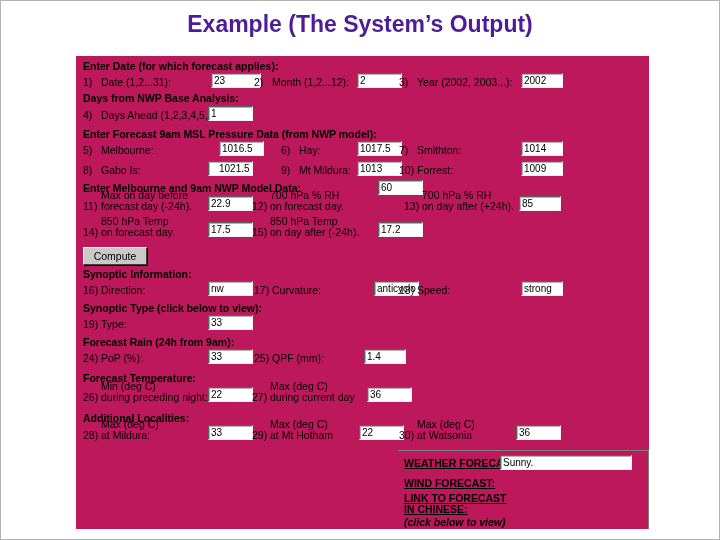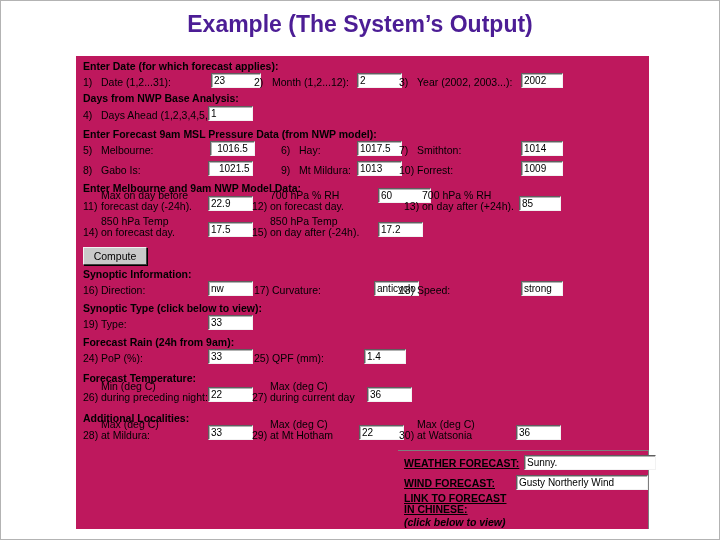--- a/index.html
+++ b/index.html
@@ -41,21 +41,21 @@
     <input class="tb" style="left: 281px; top: 17px; width: 45px;" value="2">
     <div class="lbl" style="left:323px;top:20px"><span class="num">3)</span><span>Year (2002, 2003...):</span></div>
     <input class="tb" style="left: 445px; top: 17px; width: 42px;" value="2002">
 
     <div class="hd" style="left:7px;top:36px">Days from NWP Base Analysis:</div>
     <div class="lbl" style="left:7px;top:53px"><span class="num">4)</span><span>Days Ahead (1,2,3,4,5,6):</span></div>
     <input class="tb" style="left: 132px; top: 50px; width: 45px;" value="1">
 
     <div class="hd" style="left:7px;top:72px">Enter Forecast 9am MSL Pressure Data (from NWP model):</div>
     <div class="lbl" style="left:7px;top:88px"><span class="num">5)</span><span>Melbourne:</span></div>
-    <input class="tb" style="left: 134px; top: 85px; width: 45px; text-align: center;" value="1016.5">
+    <input class="tb" style="left: 143px; top: 85px; width: 45px;" value="1016.5">
     <div class="lbl" style="left:205px;top:88px"><span class="num">6)</span><span>Hay:</span></div>
     <input class="tb" style="left: 281px; top: 85px; width: 45px;" value="1017.5">
     <div class="lbl" style="left:323px;top:88px"><span class="num">7)</span><span>Smithton:</span></div>
     <input class="tb" style="left: 445px; top: 85px; width: 42px;" value="1014">
     <div class="lbl" style="left:7px;top:108px"><span class="num">8)</span><span>Gabo Is:</span></div>
     <input class="tb" style="left: 132px; top: 105px; width: 45px; padding-left: 10px;" value="1021.5">
     <div class="lbl" style="left:205px;top:108px"><span class="num">9)</span><span>Mt Mildura:</span></div>
     <input class="tb" style="left: 281px; top: 105px; width: 45px;" value="1013">
     <div class="lbl" style="left:323px;top:108px"><span class="num">10)</span><span>Forrest:</span></div>
     <input class="tb" style="left: 445px; top: 105px; width: 42px;" value="1009">
@@ -63,21 +63,21 @@
     <div class="hd" style="left:7px;top:126px">Enter Melbourne and 9am NWP Model Data:</div>
     <div class="fld2" style="left:7px;top:134px;height:22px">
         <span class="num">11)</span>
         <span><span>Max on day before</span><br><span>forecast day (-24h).</span></span>
       </div>
     <input class="tb" style="left: 132px; top: 140px; width: 45px;" value="22.9">
     <div class="fld2" style="left:176px;top:134px;height:22px">
         <span class="num">12)</span>
         <span><span>700 hPa % RH</span><br><span>on forecast day.</span></span>
       </div>
-    <input class="tb" style="left: 302px; top: 132px; width: 53px;" value="60">
+    <input class="tb" style="left: 302px; top: 124px; width: 45px;" value="60">
     <div class="fld2" style="left:328px;top:134px;height:22px">
         <span class="num">13)</span>
         <span><span>700 hPa % RH</span><br><span>on day after (+24h).</span></span>
       </div>
     <input class="tb" style="left: 443px; top: 140px; width: 42px;" value="85">
     <div class="fld2" style="left:7px;top:160px;height:22px">
         <span class="num">14)</span>
         <span><span>850 hPa Temp</span><br><span>on forecast day.</span></span>
       </div>
     <input class="tb" style="left: 132px; top: 166px; width: 45px;" value="17.5">
@@ -131,20 +131,19 @@
       </div>
     <input class="tb" style="left: 283px; top: 369px; width: 45px;" value="22">
     <div class="fld2" style="left:323px;top:363px;height:22px">
         <span class="num">30)</span>
         <span><span>Max (deg C)</span><br><span>at Watsonia</span></span>
       </div>
     <input class="tb" style="left: 440px; top: 369px; width: 45px;" value="36">
 
     <div class="outframe"></div>
     <div class="out-lbl" style="left:328px;top:402px">WEATHER FORECAST:</div>
-    <input class="tb" style="left: 448px; top: 399px; width: 132px;" value="Sunny.">
+    <input class="tb" style="left: 424px; top: 399px; width: 132px;" value="Sunny.">
     <div class="out-lbl" style="left:328px;top:422px">WIND FORECAST:</div>
-    <input class="tb" style="left: 440px; top: 419px; width: 132px;" value="Gusty Northerly Wind">
     <div class="out-lbl" style="left:328px;top:437px"><span>LINK TO FORECAST</span><br><span>IN CHINESE:</span></div>
     <div class="out-note" style="left:328px;top:460px">(click below to view)</div>
 
   </div>
 </div>
 
 </body></html>

